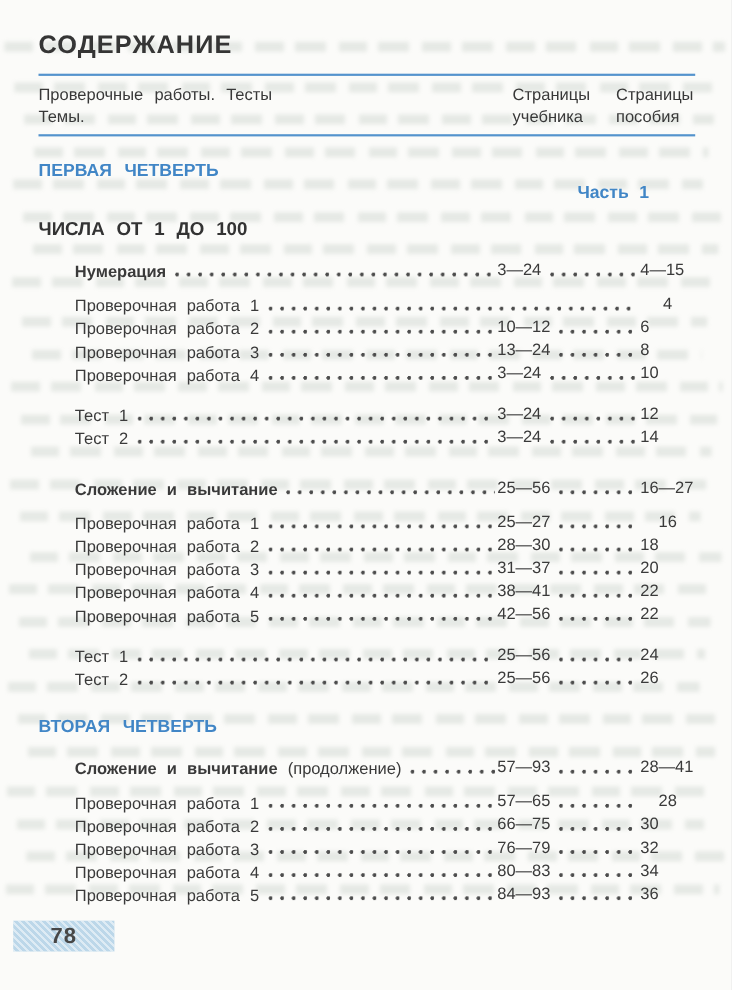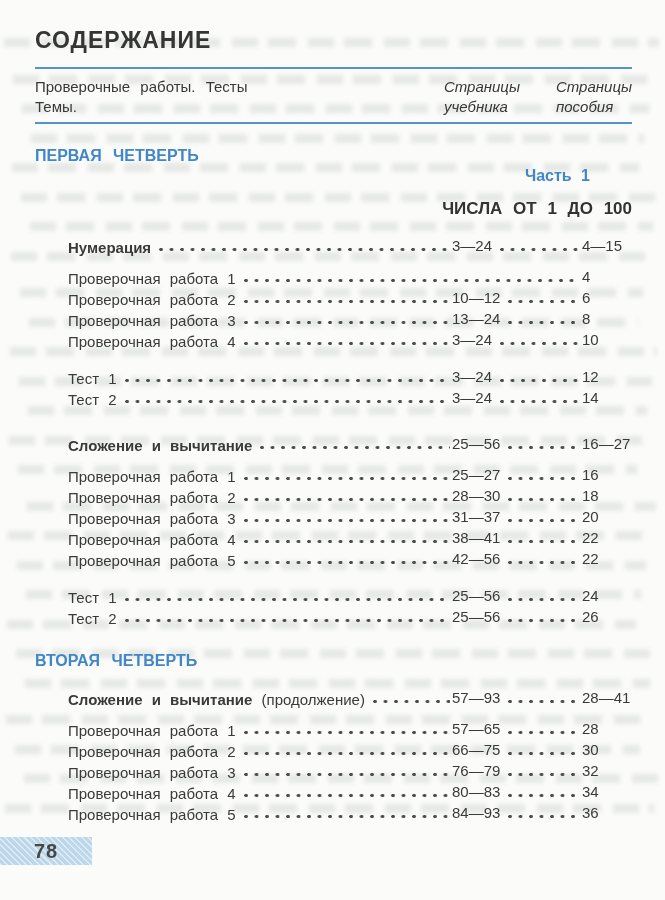--- a/index.html
+++ b/index.html
@@ -24,54 +24,54 @@
   }
   .content{position:absolute;left:35px;top:0;width:597px;z-index:1;}
   .title{
     margin:26px 0 0;font-size:23px;font-weight:bold;
     letter-spacing:1px;word-spacing:2px;color:#353535;line-height:28px;
   }
   .rule{height:2px;background:var(--rule);margin-top:13px;}
   .rule.second{margin-top:5px;}
   .thead{display:flex;padding-top:8px;font-size:15px;line-height:20px;color:#383838;}
   .thead-left{word-spacing:6px;}
-  .thead-right{margin-left:auto;display:flex;gap:36px;font-style:italic;}
+  .thead-right{margin-left:auto;display:flex;gap:22px;}
   .thcol{min-width:72px;}
   .quarter{
     display:flex;margin-top:22px;font-size:16px;font-weight:bold;
     color:var(--accent);word-spacing:7px;line-height:20px;flex-direction:column;
   }
   .part{margin-left:auto;margin-right:42px;word-spacing:5px;}
   .subtitle{
-    margin-top:13px;text-align:right;font-size:17px;font-weight:bold;
+    margin-top:13px;text-align:left;font-size:17px;font-weight:bold;
     word-spacing:6px;color:#333;line-height:20px;
   }
   .rows{margin-top:16px;}
   .section + .section{margin-top:24px;}
   .toc-row{
     display:flex;align-items:flex-end;height:21px;font-size:15px;
     padding-left:33px;word-spacing:5px;white-space:nowrap;
   }
-  .toc-row.gap-s{margin-top:10px;}
+  .toc-row.gap-s{margin-top:10px;text-align:center;}
   .toc-row.gap-m{margin-top:16px;}
   .toc-row.gap-l{margin-top:25px;}
   .toc-row.sect .label{font-weight:bold;}
   .label .suffix{font-weight:normal;}
   .dots,.dots2{
     height:6px;margin:0 2px 3px 8px;
     background-image:radial-gradient(circle at 2px 2.5px,var(--dot) 1.5px,transparent 2px);
     background-size:10.5px 6px;background-repeat:repeat-x;
   }
   .dots{flex:1;}
   .mid{width:130px;flex:none;display:flex;align-items:flex-end;}
   .mid .dots2{flex:1;}
   .p1,.p2{line-height:21px;}
   .p2{width:50px;flex:none;}
   .band{
-    position:absolute;left:0;top:837px;width:92px;height:28px;z-index:2;
+    position:absolute;left:12px;top:837px;width:92px;height:28px;z-index:2;
     background:
       repeating-linear-gradient(45deg,rgba(255,255,255,.5) 0 1.5px,transparent 1.5px 4.5px),
       var(--band);
     display:flex;align-items:center;justify-content:center;
   }
   .band span{font-size:20px;font-weight:bold;color:#474747;letter-spacing:1px;}
 </style>
 </head>
 <body>
 

